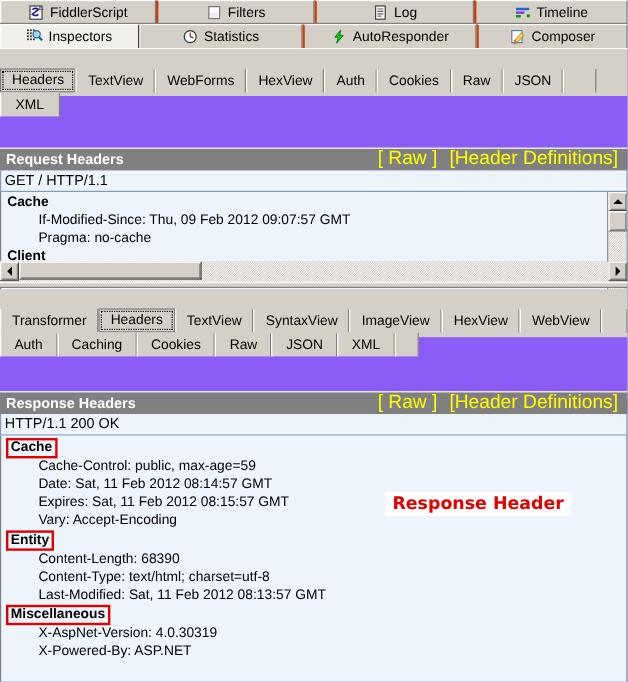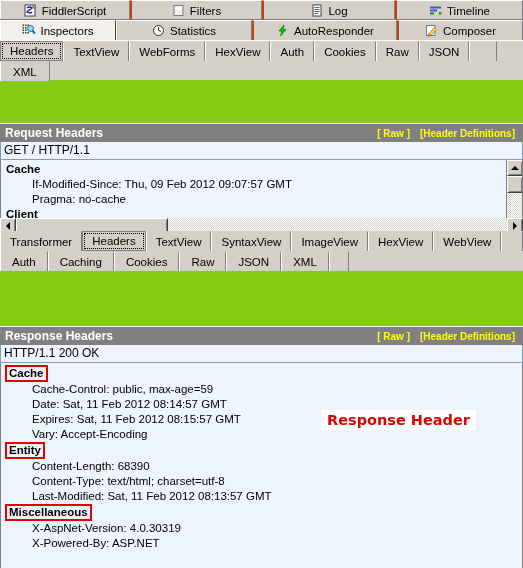--- a/index.html
+++ b/index.html
@@ -8,21 +8,21 @@
     width: 523px; height: 568px;
     overflow: hidden;
     background: #d4d0c8;
     font-family: "Liberation Sans", sans-serif;
     font-size: 11px;
     color: #000;
   }
   #app {
     position: relative;
     width: 523px; height: 568px;
-    background: #84cc16;
+    background: #8b5cf6;
   }
 
   
   .toptabs {
     position: absolute;
     left: 0; top: 0; width: 523px; height: 40px;
     background: #d4d0c8;
   }
   .toprow {
     position: absolute;
@@ -70,21 +70,21 @@
   
   .ico svg { display: block; }
 
   
   .subtabs {
     position: absolute;
     left: 0; top: 40px; width: 523px; height: 40px;
     background: #d4d0c8;
     border-top: 1px solid #ffffff;
   }
-  .subrow { position: absolute; left: 0; height: 20px; display: flex; }
+  .subrow { position: absolute; left: 0; height: 20px; display: flex; margin-top: 16px; }
   .subrow.s1 { top: 0; }
   .subrow.s2 { top: 20px; }
   .stab {
     height: 20px;
     display: flex; align-items: center; justify-content: center;
     padding: 0 9px;
     font-size: 11.5px;
     background: #d4d0c8;
     border-left: 1px solid #ffffff;
     border-right: 1px solid #808080;
@@ -111,22 +111,22 @@
     font-size: 12px;
     display: flex;
     align-items: center;
     padding-left: 5px;
     border-top: 1px solid #ffffff;
   }
   .panel-bar .title { flex: 1 1 auto; line-height: 17px; }
   .panel-bar .links { display: flex; gap: 10px; padding-right: 8px; }
   .panel-bar .links a {
     color: #ffff00;
-    font-weight: bold;
-    font-size: 10px;
+    font-weight: normal;
+    font-size: 16px;
     text-decoration: none;
     cursor: pointer;
   }
 
   .statusline {
     height: 18px;
     background: #eef4fc;
     border: 1px solid #7f9db9;
     border-top: none;
     font-size: 12px;
@@ -437,21 +437,21 @@
     <div class="track">
       <div class="hthumb" style="width:152px"></div>
     </div>
     <div class="arrow">
         <i class="right"></i>
       </div>
   </div>
 
   <div class="splitter" style="top:235px;"></div>
 
-  <div class="subtabs" style="top:231px; height:40px; border-top:none;">
+  <div class="subtabs" style="top:241px; height:40px; border-top:none;">
     <div class="subrow s1">
       <div class="stab">
           <span>Transformer</span>
         </div>
       <div class="stab sel">
           <span>Headers</span>
         </div>
       <div class="stab">
           <span>TextView</span>
         </div>

